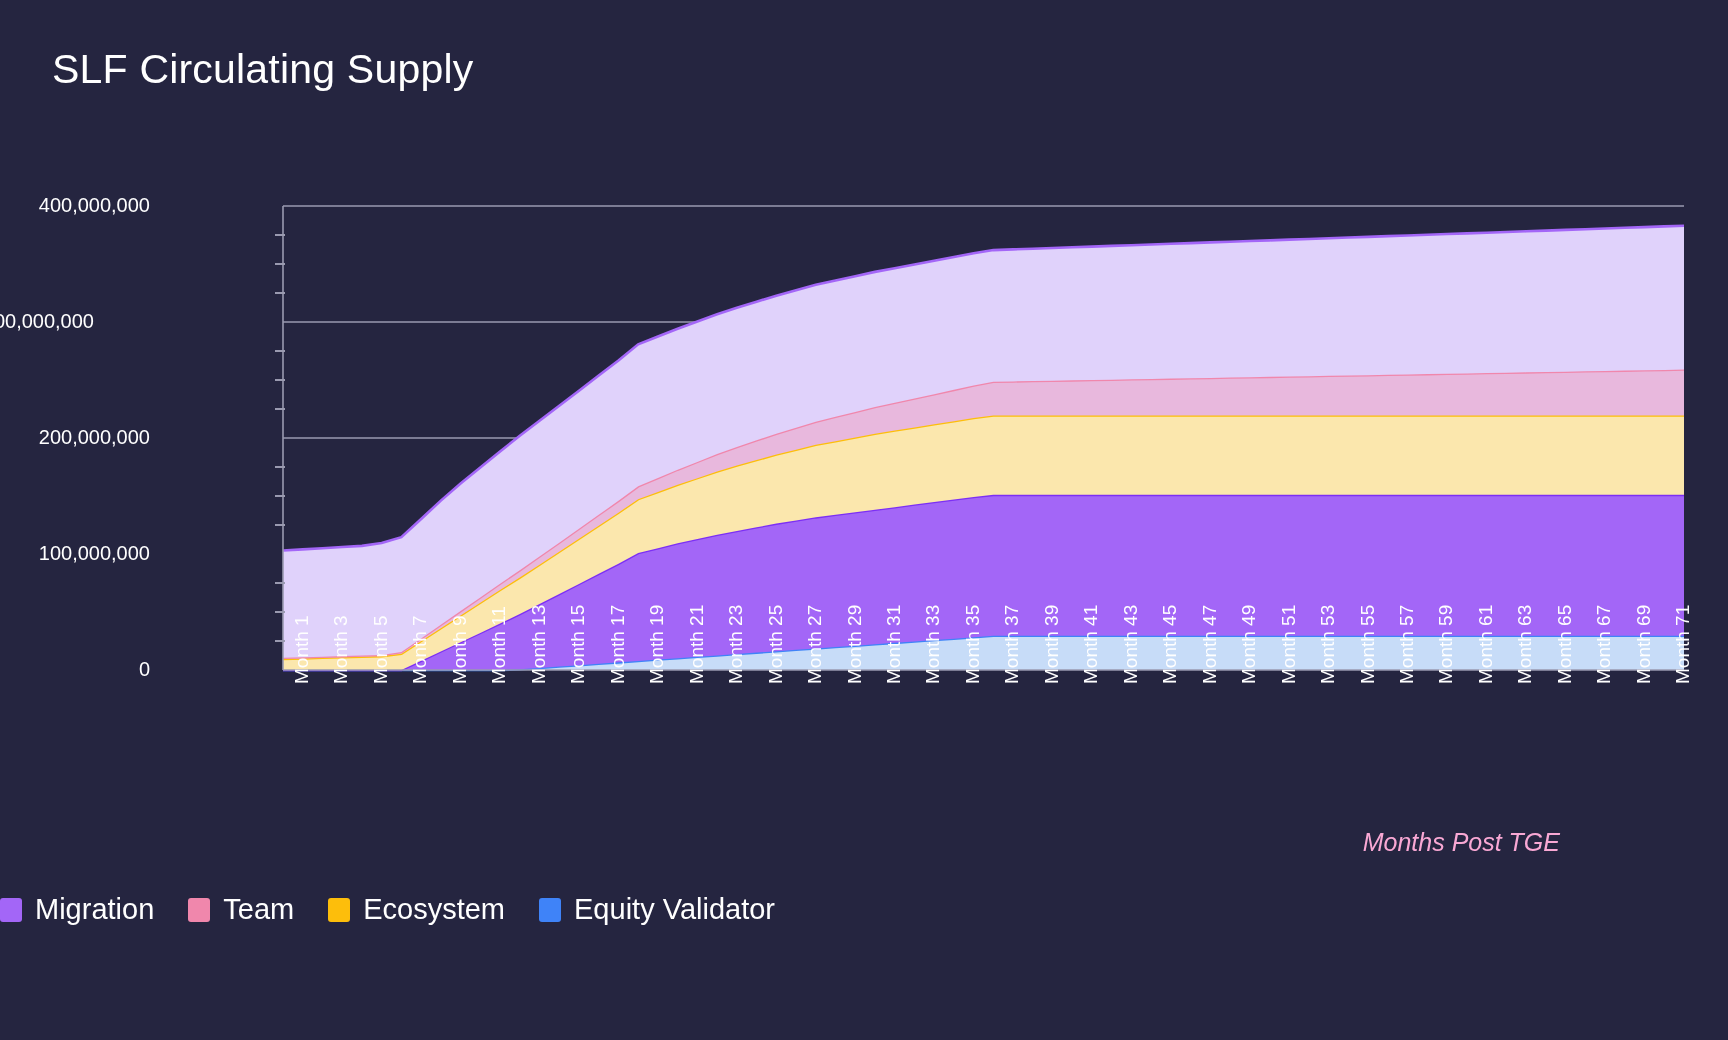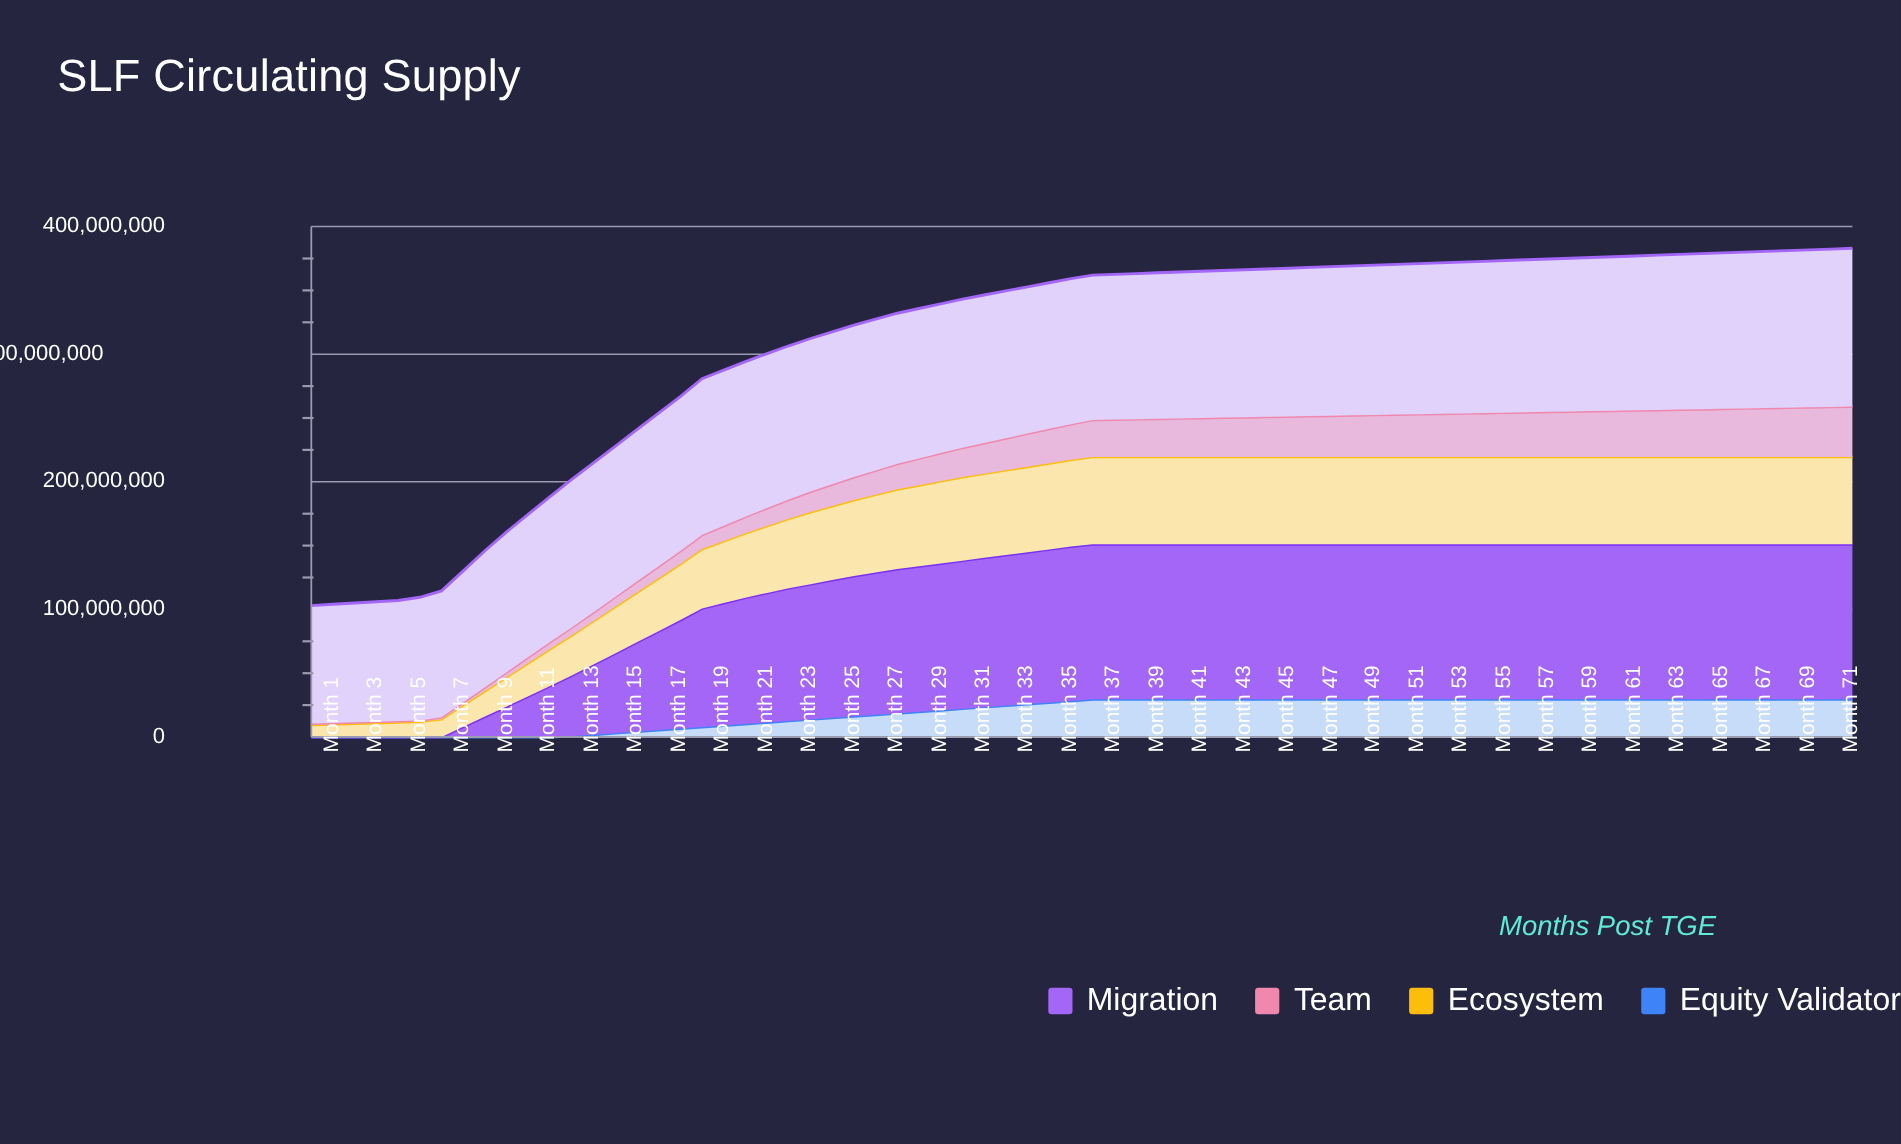--- a/index.html
+++ b/index.html
@@ -53,30 +53,30 @@
     top: 0;
     display: block;
   }
   .axis-title {
     position: absolute;
     right: 52px;
     top: 828px;
     font-size: 25px;
     font-style: italic;
     font-weight: 400;
-    color: #5eead4;
+    color: #f9a8d4;
     white-space: nowrap;
   }
   .legend {
     position: absolute;
     left: 0;
     top: 895px;
     width: 1728px;
     display: flex;
-    justify-content: flex-end;
+    justify-content: flex-start;
     align-items: center;
     gap: 34px;
   }
   .legend-item {
     display: flex;
     align-items: center;
     gap: 13px;
   }
   .legend-swatch {
     width: 22px;

